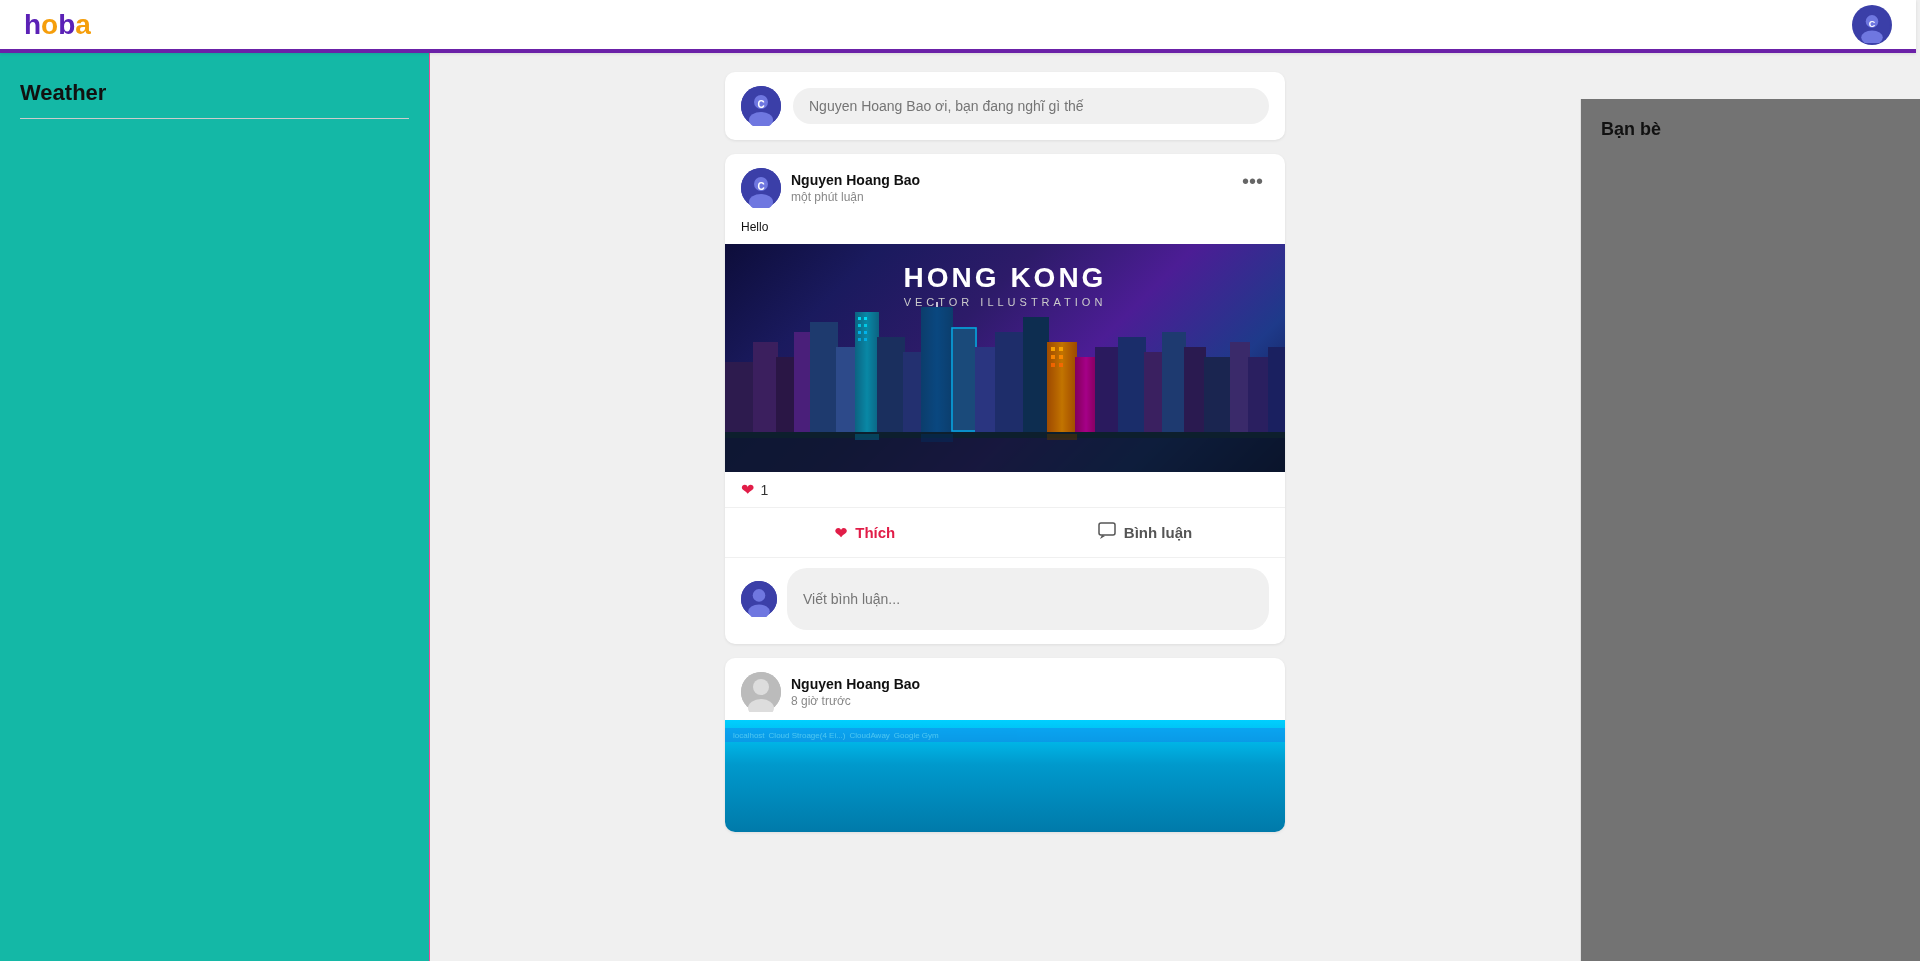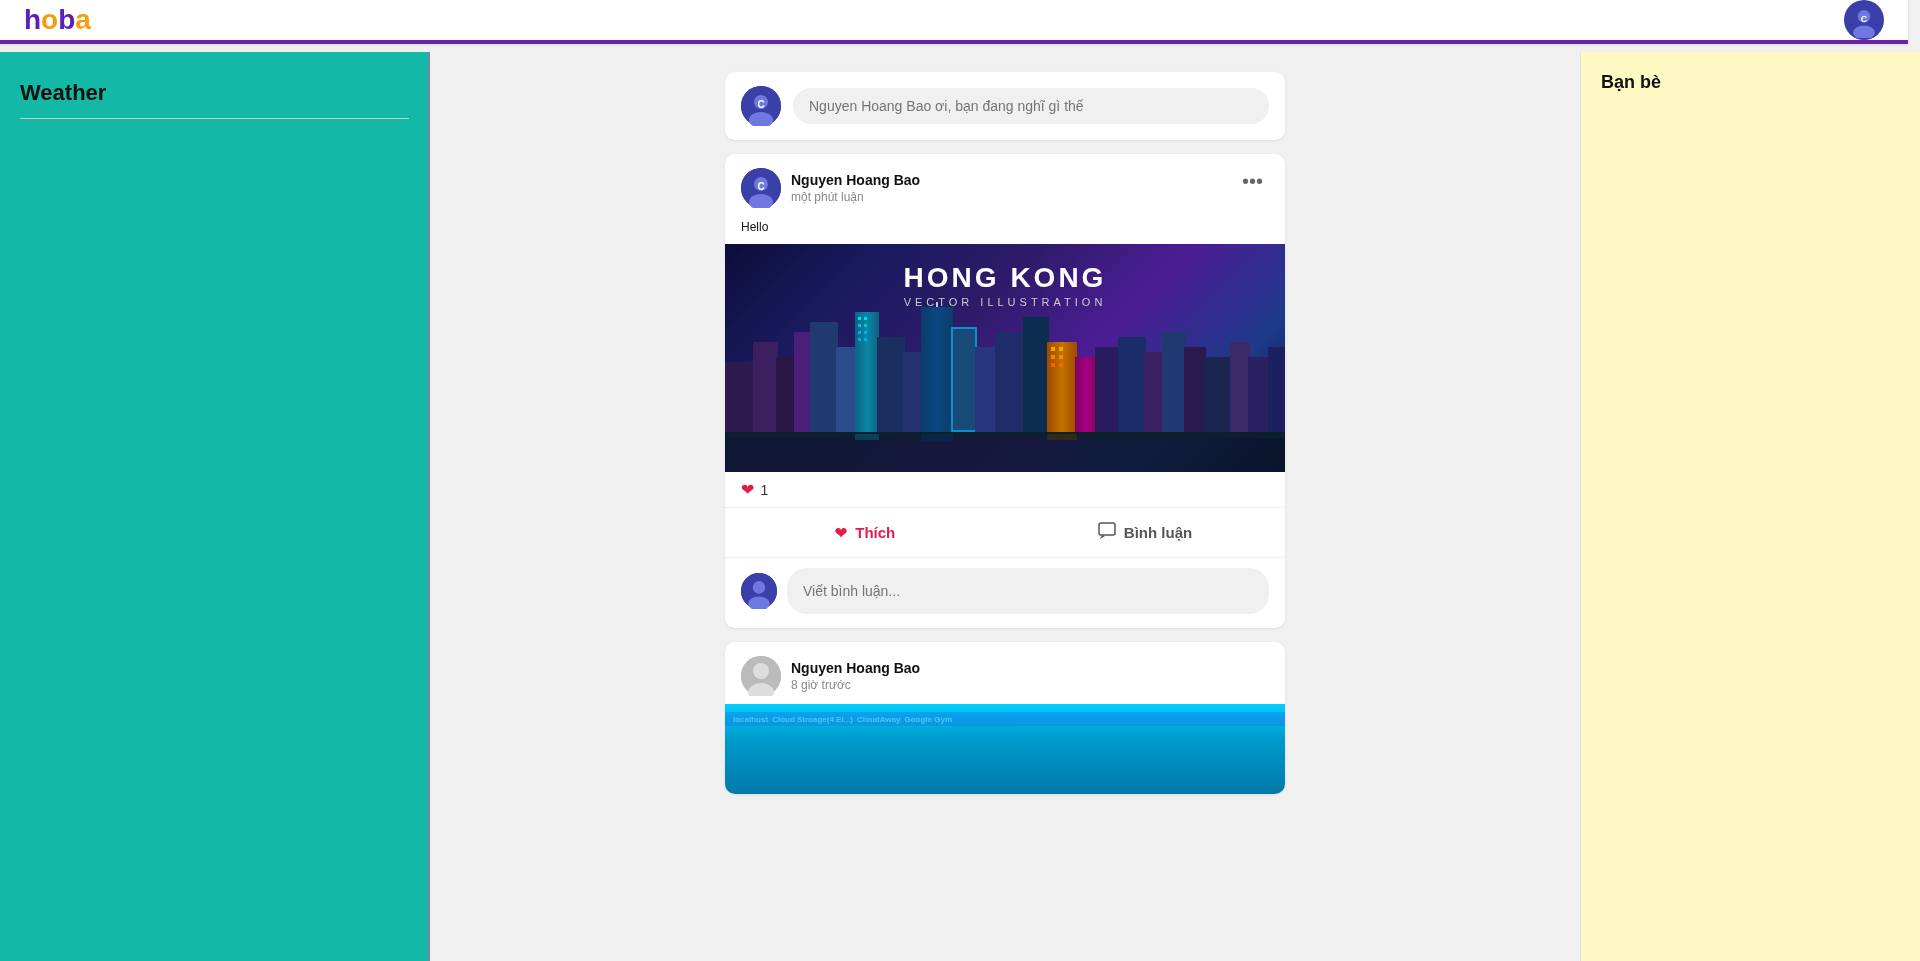--- a/index.html
+++ b/index.html
@@ -1,28 +1,28 @@
 <!DOCTYPE html>
 <html><head>
   <meta charset="utf-8">
   <style>
     * { box-sizing: border-box; margin: 0; padding: 0; }
     body { font-family: 'Segoe UI', Arial, sans-serif; background: #f0f0f0; min-height: 961px; }
 
     
     .topbar {
-      height: 44px;
+      height: 53px;
       background: #fff;
       border-bottom: 4px solid #6b21a8;
       display: flex;
       align-items: center;
       justify-content: space-between;
       padding: 12px 24px;
       position: fixed;
-      top: 0; left: 0; right: 12px;
+      top: 0; left: 0; right: 4px;
       z-index: 100;
       box-shadow: 0 1px 3px rgba(0,0,0,0.1);
     }
     .logo {
       font-size: 28px;
       font-weight: 700;
     }
     .logo-h { color: #5b21b6; }
     .logo-o { color: #f59e0b; }
     .logo-b { color: #5b21b6; }
@@ -236,33 +236,34 @@
       display: flex;
       align-items: center;
       gap: 10px;
       border-top: 1px solid #f0f0f0;
     }
     .comment-input-field {
       flex: 1;
       background: #f0f0f0;
       border: none;
       border-radius: 20px;
-      padding: 15px 16px;
+      padding: 23px 16px;
       font-size: 14px;
       color: #a16207;
       outline: none;
     }
 
     
     .right-sidebar {
       width: 340px;
       min-width: 340px;
-      background: #fef9c3;
+      background: #737373;
       padding: 20px 20px;
       border-left: 1px solid #e0e0e0;
+      margin-top: 47px;
     }
     .friends-title {
       font-size: 18px;
       font-weight: 600;
       color: #111;
       margin-bottom: 16px;
     }
     .friend-item {
       display: flex;
       align-items: center;
@@ -487,21 +488,21 @@
               <ellipse cx="20" cy="36" rx="13" ry="9" fill="#ddd"></ellipse>
             </svg>
           </div>
           <div>
             <div class="post-author-name">Nguyen Hoang Bao</div>
             <div class="post-time">8 giờ trước</div>
           </div>
         </div>
       </div>
 
-      <div style="width:100%; height:90px; background: linear-gradient(180deg, #00cfff 0%, #0099cc 40%, #007aaa 100%); position:relative; overflow:hidden;font-weight:bold;">
+      <div style="width:100%; height:112px; background: linear-gradient(180deg, #00cfff 0%, #0099cc 40%, #007aaa 100%); position:relative; overflow:hidden;">
         <div style="position:absolute; top:8px; left:0; right:0; height:14px; background:#1a73e8; opacity:0.4; display:flex; gap:4px; padding:0 8px; align-items:center;">
           <span style="font-size:8px; color:#fff; opacity:0.7;">localhost</span>
           <span style="font-size:8px; color:#fff; opacity:0.7;">Cloud Stroage(4 Ei...)</span>
           <span style="font-size:8px; color:#fff; opacity:0.7;">CloudAway</span>
           <span style="font-size:8px; color:#fff; opacity:0.7;">Google Gym</span>
         </div>
       </div>
     </div>
 
   </main>

